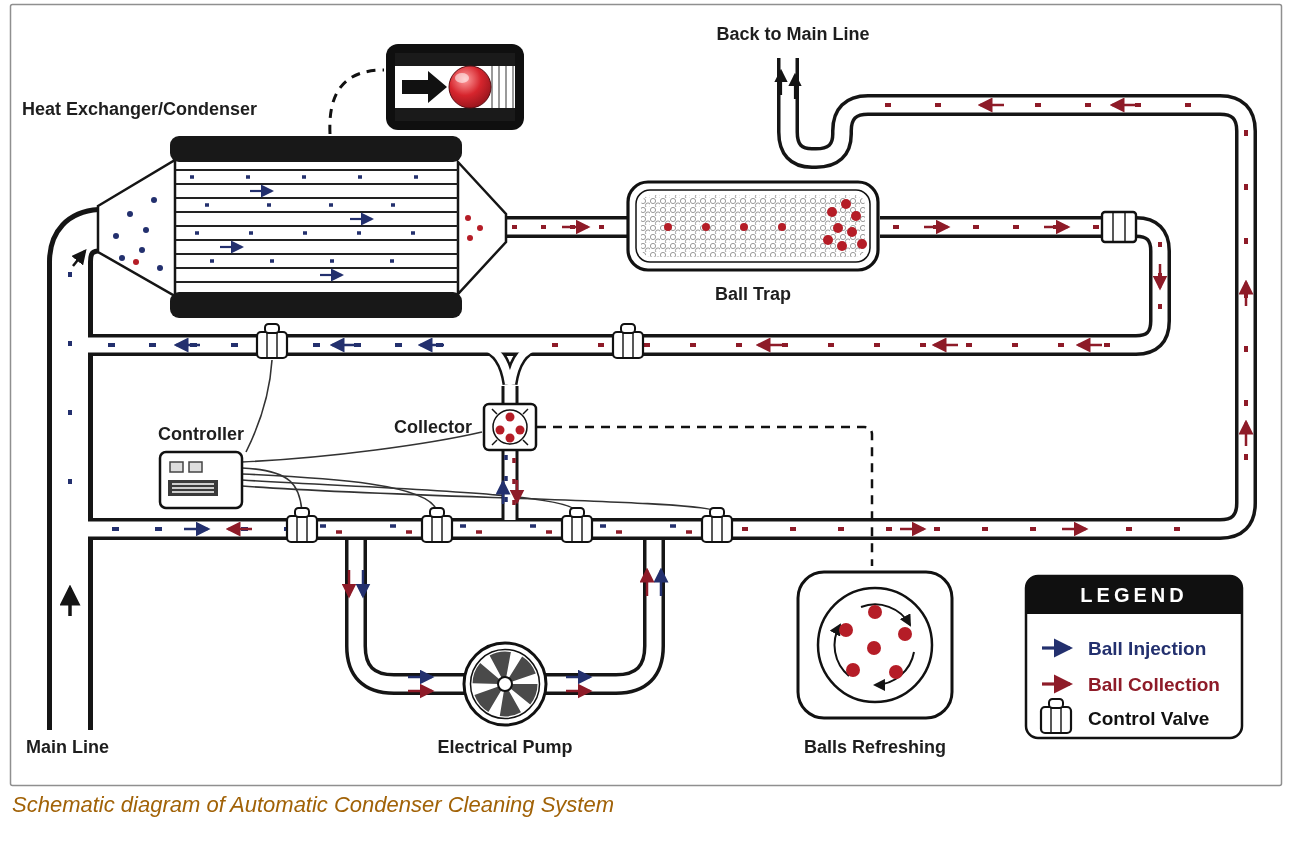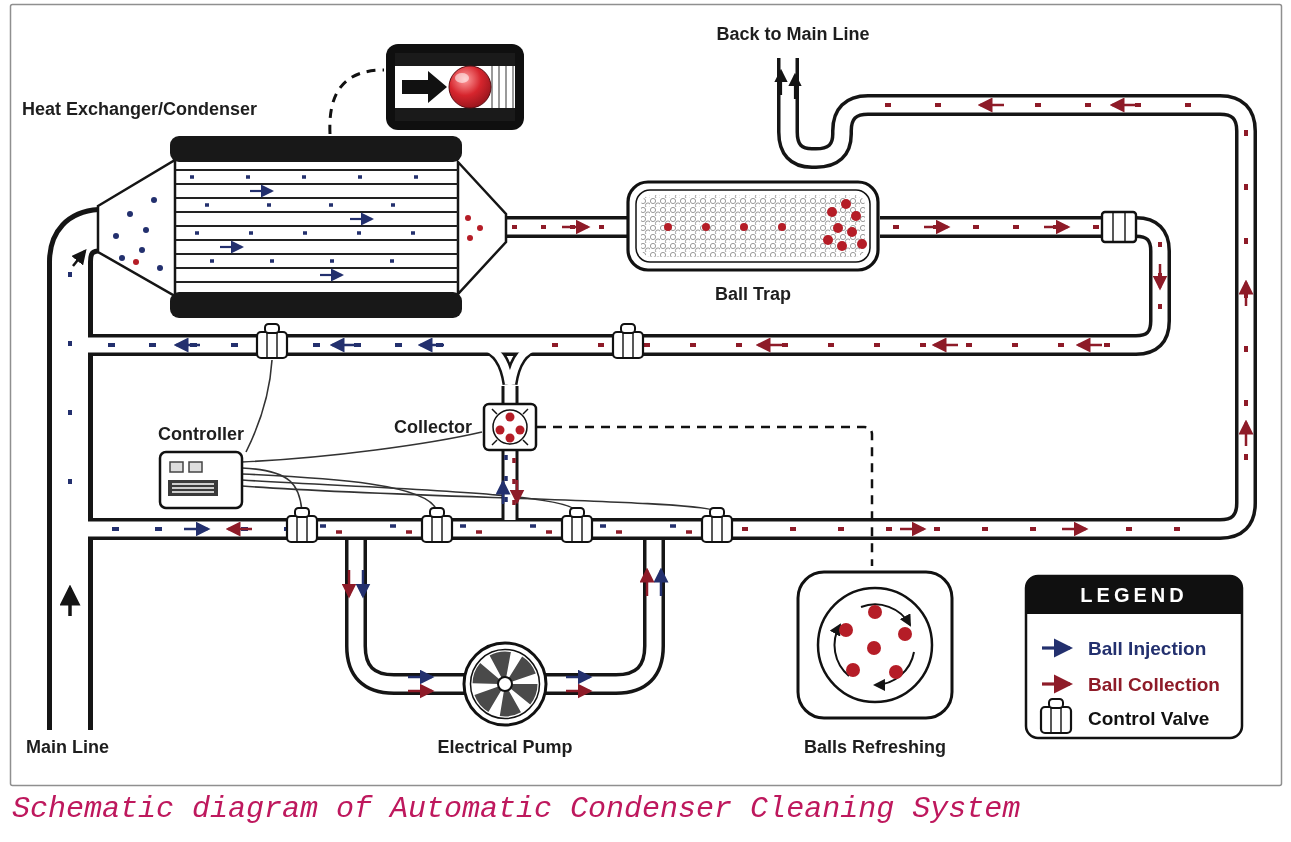--- a/index.html
+++ b/index.html
@@ -1,19 +1,19 @@
 <!DOCTYPE html>
 <html><head>
 <meta charset="utf-8">
 <style>
   html,body{margin:0;padding:0;background:#ffffff;}
   .stage{position:relative;width:1291px;height:842px;background:#fff;font-family:"Liberation Sans",sans-serif;}
   .stage svg{display:block;}
   .caption{position:absolute;left:12px;top:792px;width:1260px;
-           font-family:Liberation Mono, monospace;font-style:italic;font-size:30px;color:#be185d;}
+           font-family:Liberation Sans, sans-serif;font-style:italic;font-size:22px;color:#a16207;}
   text{font-family:"Liberation Sans",sans-serif;}
   .lbl{font-size:18px;font-weight:700;fill:#1e1e1e;}
   .legend-title{font-size:20px;font-weight:700;fill:#ffffff;letter-spacing:4px;}
   .legend-item{font-size:19px;font-weight:700;}
 </style>
 </head>
 <body>
 
 <div class="stage">
 <svg width="1291" height="790" viewBox="0 0 1291 790">

